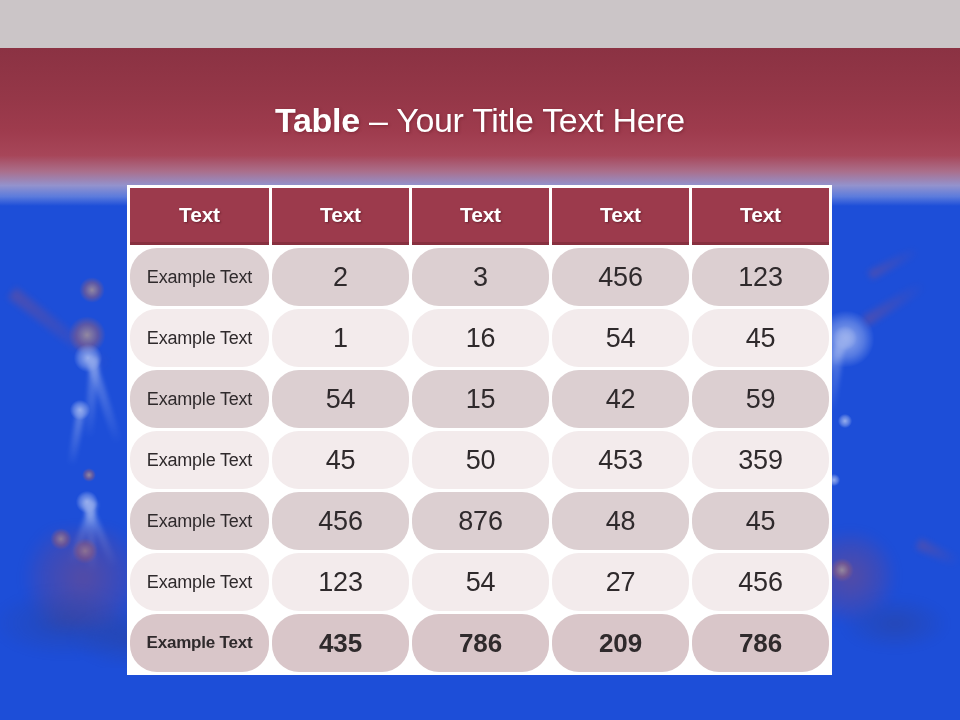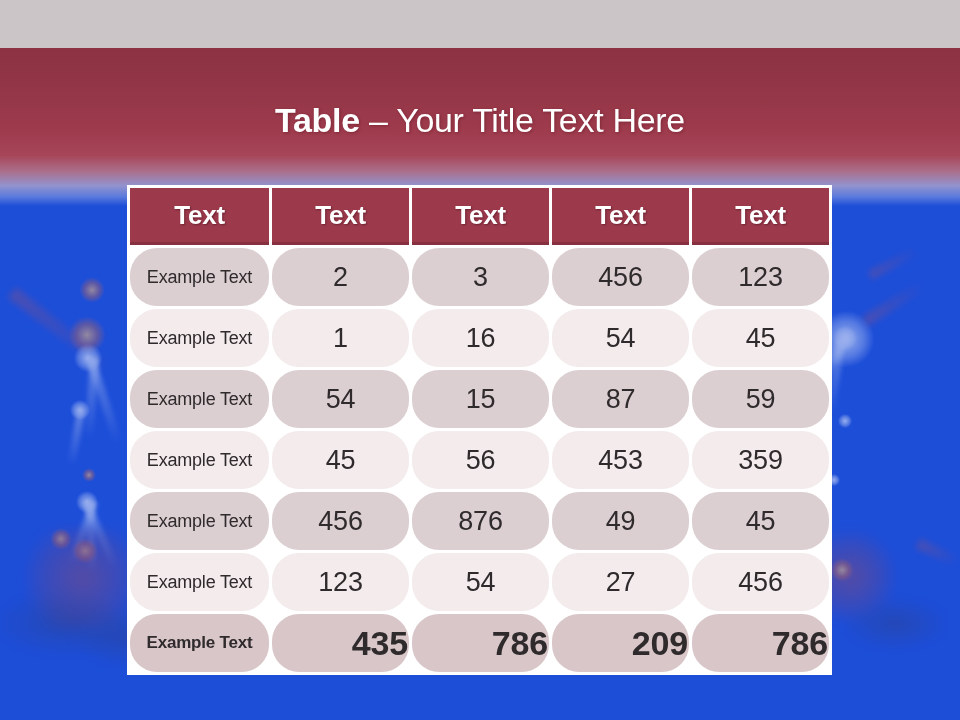--- a/index.html
+++ b/index.html
@@ -38,32 +38,32 @@
   .rbeam{background:linear-gradient(90deg,rgba(210,80,70,.45) 0%,rgba(210,80,70,0) 100%);
         filter:blur(3px);transform-origin:left center;}
 
   
   .tbl{position:absolute;left:127px;top:137px;
        border-collapse:separate;border-spacing:3px;
        background:#ffffff;table-layout:fixed;}
   .tbl col.c0{width:139px;}
   .tbl col.cn{width:137px;}
   .tbl th{height:52px;background:#9c3a4c;color:#ffffff;
-       font-size:26px;font-weight:bold;text-align:center;vertical-align:middle;
+       font-size:21px;font-weight:bold;text-align:center;vertical-align:middle;
        border-bottom:3px solid #87303f;
        text-shadow:1px 1px 2px rgba(70,15,25,.55);letter-spacing:-0.2px;}
   .tbl td{height:56px;text-align:center;vertical-align:middle;
        color:#2f2a2c;letter-spacing:-0.2px;border-radius:27px;}
   .tbl td.lbl{font-size:18px;}
   .tbl td.num{font-size:27px;}
   .tbl tr.odd td{background:#dccfd1;}
   .tbl tr.even td{background:#f3ebec;}
   .tbl tr.last td{background:#d9c6c9;font-weight:bold;}
   .tbl tr.last td.lbl{font-size:17px;}
-  .tbl tr.last td.num{font-size:34px;text-align:right;}
+  .tbl tr.last td.num{font-size:26px;}
 </style>
 </head>
 <body>
 
 <div class="slide">
 
   <div class="banner"></div>
 
   <div class="photo">
 
@@ -134,35 +134,35 @@
         <td class="lbl">Example Text</td>
         <td class="num">1</td>
         <td class="num">16</td>
         <td class="num">54</td>
         <td class="num">45</td>
       </tr>
       <tr class="odd">
         <td class="lbl">Example Text</td>
         <td class="num">54</td>
         <td class="num">15</td>
-        <td class="num">87</td>
+        <td class="num">42</td>
         <td class="num">59</td>
       </tr>
       <tr class="even">
         <td class="lbl">Example Text</td>
         <td class="num">45</td>
-        <td class="num">56</td>
+        <td class="num">50</td>
         <td class="num">453</td>
         <td class="num">359</td>
       </tr>
       <tr class="odd">
         <td class="lbl">Example Text</td>
         <td class="num">456</td>
         <td class="num">876</td>
-        <td class="num">49</td>
+        <td class="num">48</td>
         <td class="num">45</td>
       </tr>
       <tr class="even">
         <td class="lbl">Example Text</td>
         <td class="num">123</td>
         <td class="num">54</td>
         <td class="num">27</td>
         <td class="num">456</td>
       </tr>
       <tr class="last">

